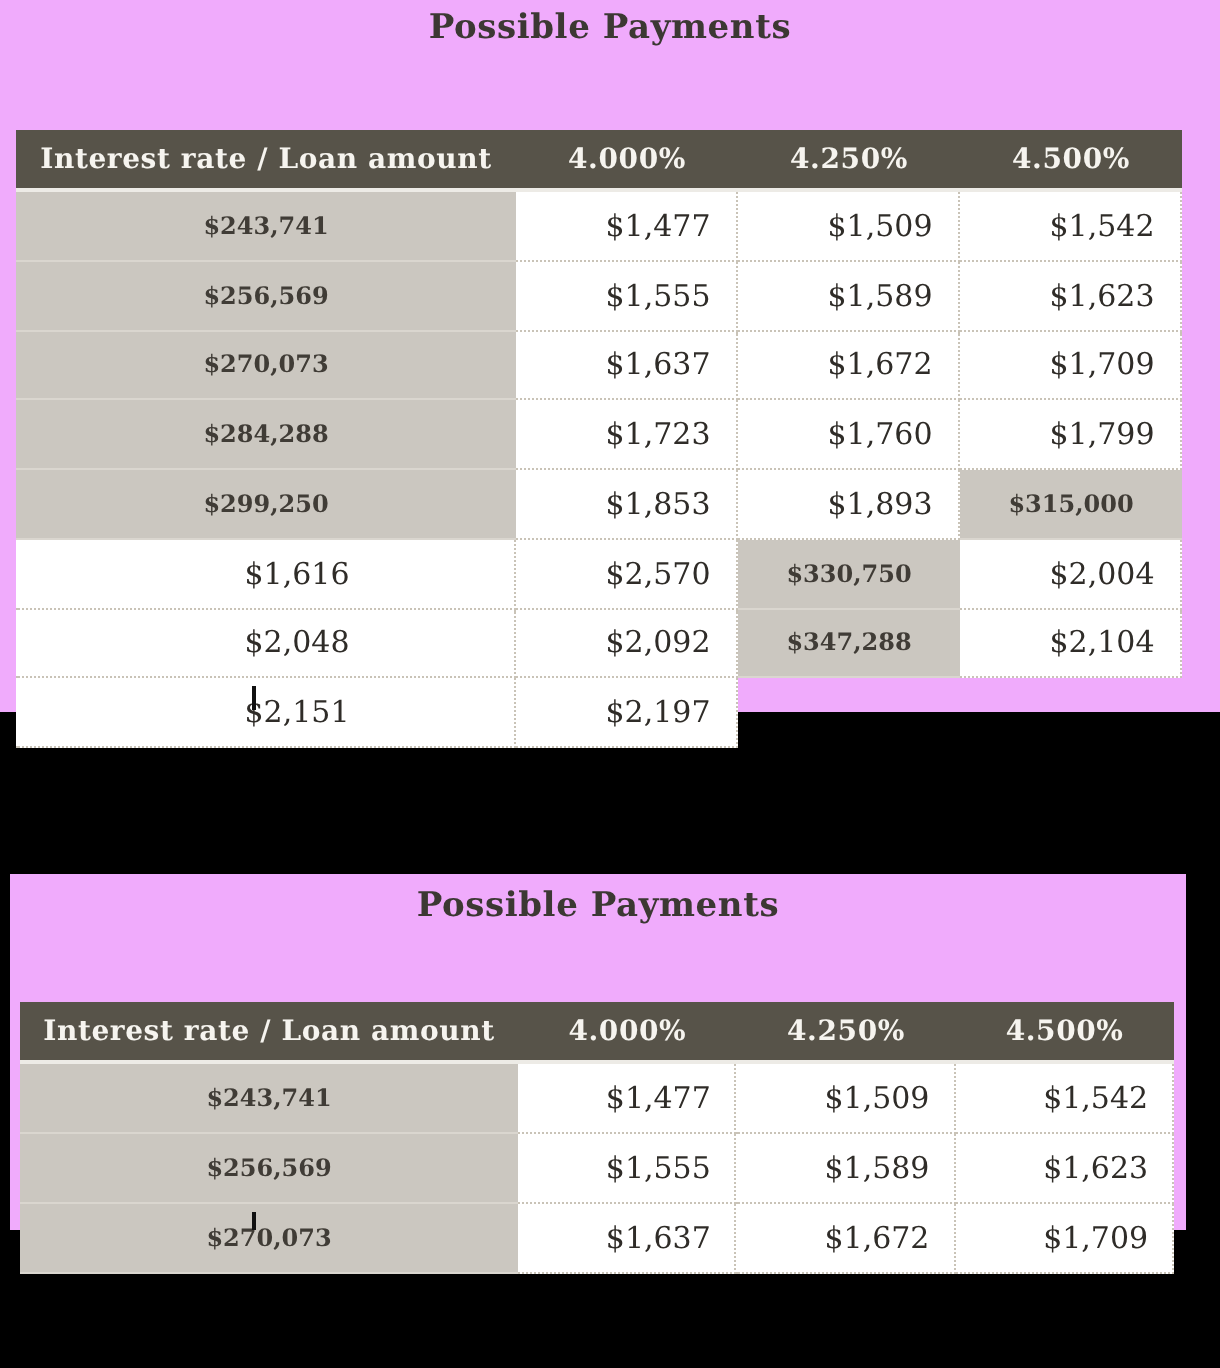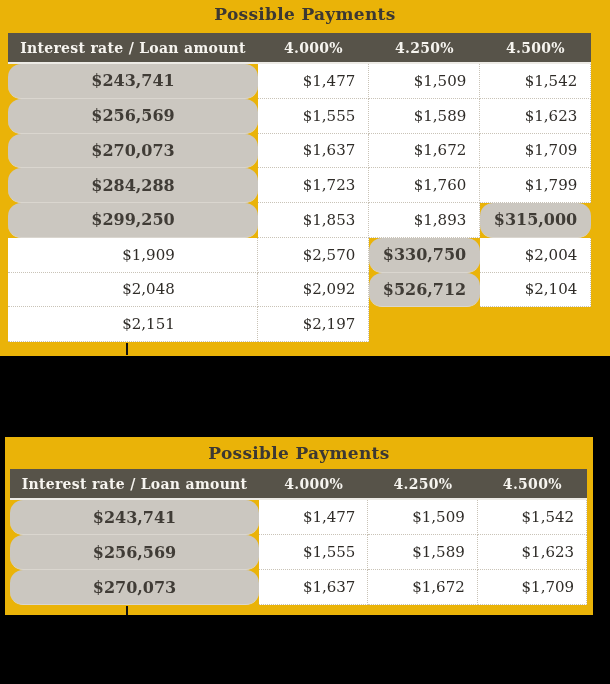--- a/index.html
+++ b/index.html
@@ -5,40 +5,41 @@
   html, body { margin: 0; padding: 0; }
   body {
     width: 610px; height: 684px;
     background: #000000;
     position: relative;
     overflow: hidden;
     font-family: "DejaVu Serif", "Liberation Serif", serif;
   }
   .sheet {
     position: absolute;
-    background: #eab308;
+    background: #f0abfc;
   }
   .top-sheet { left: 0; top: 0; width: 610px; height: 356px; }
   .zoom-sheet { left: 5px; top: 437px; width: 588px; height: 178px; }
 
   .table-title {
     position: absolute;
     left: 0; right: 0;
     text-align: center;
     font-weight: bold;
     font-size: 17px;
     color: #3c3833;
     letter-spacing: 0.3px;
   }
   .top-sheet .table-title { top: 4px; }
   .zoom-sheet .table-title { top: 6px; }
 
   .ptable {
     position: absolute;
     display: grid;
+    margin-top: 32px;
   }
   .ptable-1 {
     left: 8px; top: 33px; width: 583px;
     grid-template-columns: 250px 111px 111px 111px;
     grid-template-rows: 31px repeat(8, 34.75px);
   }
   .ptable-2 {
     left: 5px; top: 32px; width: 577px;
     grid-template-columns: 249px 109.33px 109.33px 109.33px;
     grid-template-rows: 31px repeat(3, 35px);
@@ -54,23 +55,22 @@
     color: #f6f4ef;
     font-weight: bold;
     font-size: 14px;
     letter-spacing: 0.3px;
     border-bottom: 2px solid #edebe6;
   }
   .lcell {
     background: #cbc7c0;
     color: #403c36;
     font-weight: bold;
-    font-size: 16px;
+    font-size: 12px;
     border-bottom: 1px solid #dad6cf;
-    border-radius: 13px;
   }
   .vcell {
     background: #ffffff;
     color: #2f2c28;
     font-size: 15px;
     border-right: 1px dotted #c9c3b7;
     border-bottom: 1px dotted #c9c3b7;
     padding-left: 32px;
   }
   .caret {
@@ -110,29 +110,29 @@
     <div class="cell lcell">$284,288</div>
     <div class="cell vcell">$1,723</div>
     <div class="cell vcell">$1,760</div>
     <div class="cell vcell">$1,799</div>
 
     <div class="cell lcell">$299,250</div>
     <div class="cell vcell">$1,853</div>
     <div class="cell vcell">$1,893</div>
 
     <div class="cell lcell">$315,000</div>
-    <div class="cell vcell">$1,909</div>
+    <div class="cell vcell">$1,616</div>
     <div class="cell vcell">$2,570</div>
 
     <div class="cell lcell">$330,750</div>
     <div class="cell vcell">$2,004</div>
     <div class="cell vcell">$2,048</div>
     <div class="cell vcell">$2,092</div>
 
-    <div class="cell lcell">$526,712</div>
+    <div class="cell lcell">$347,288</div>
     <div class="cell vcell">$2,104</div>
     <div class="cell vcell">$2,151</div>
     <div class="cell vcell">$2,197</div>
   </div>
 </div>
 
 <div class="caret caret-1"></div>
 
 <div class="sheet zoom-sheet">
   <div class="table-title">Possible Payments</div>

